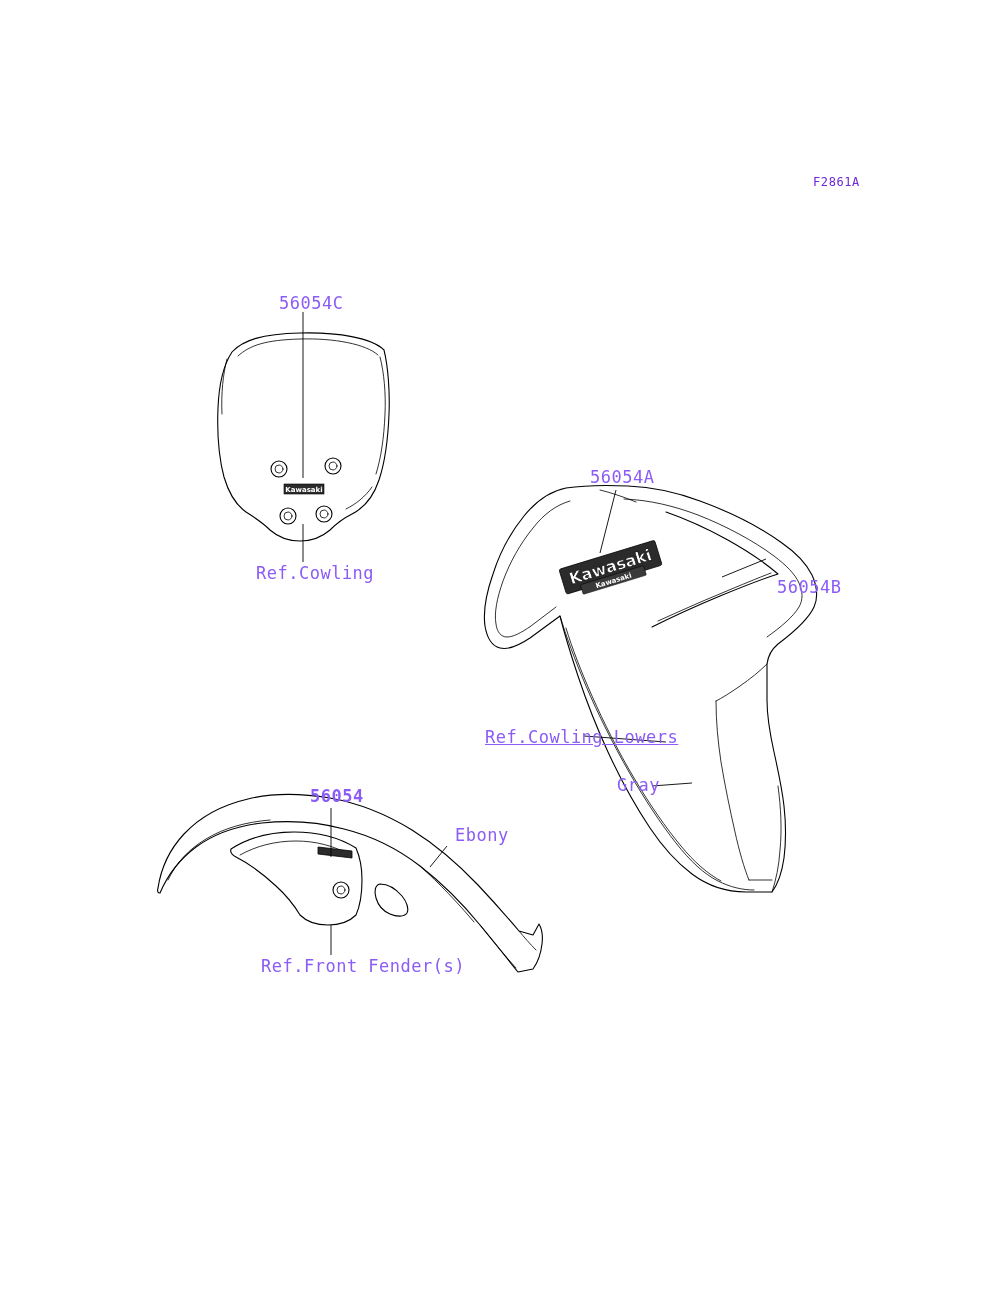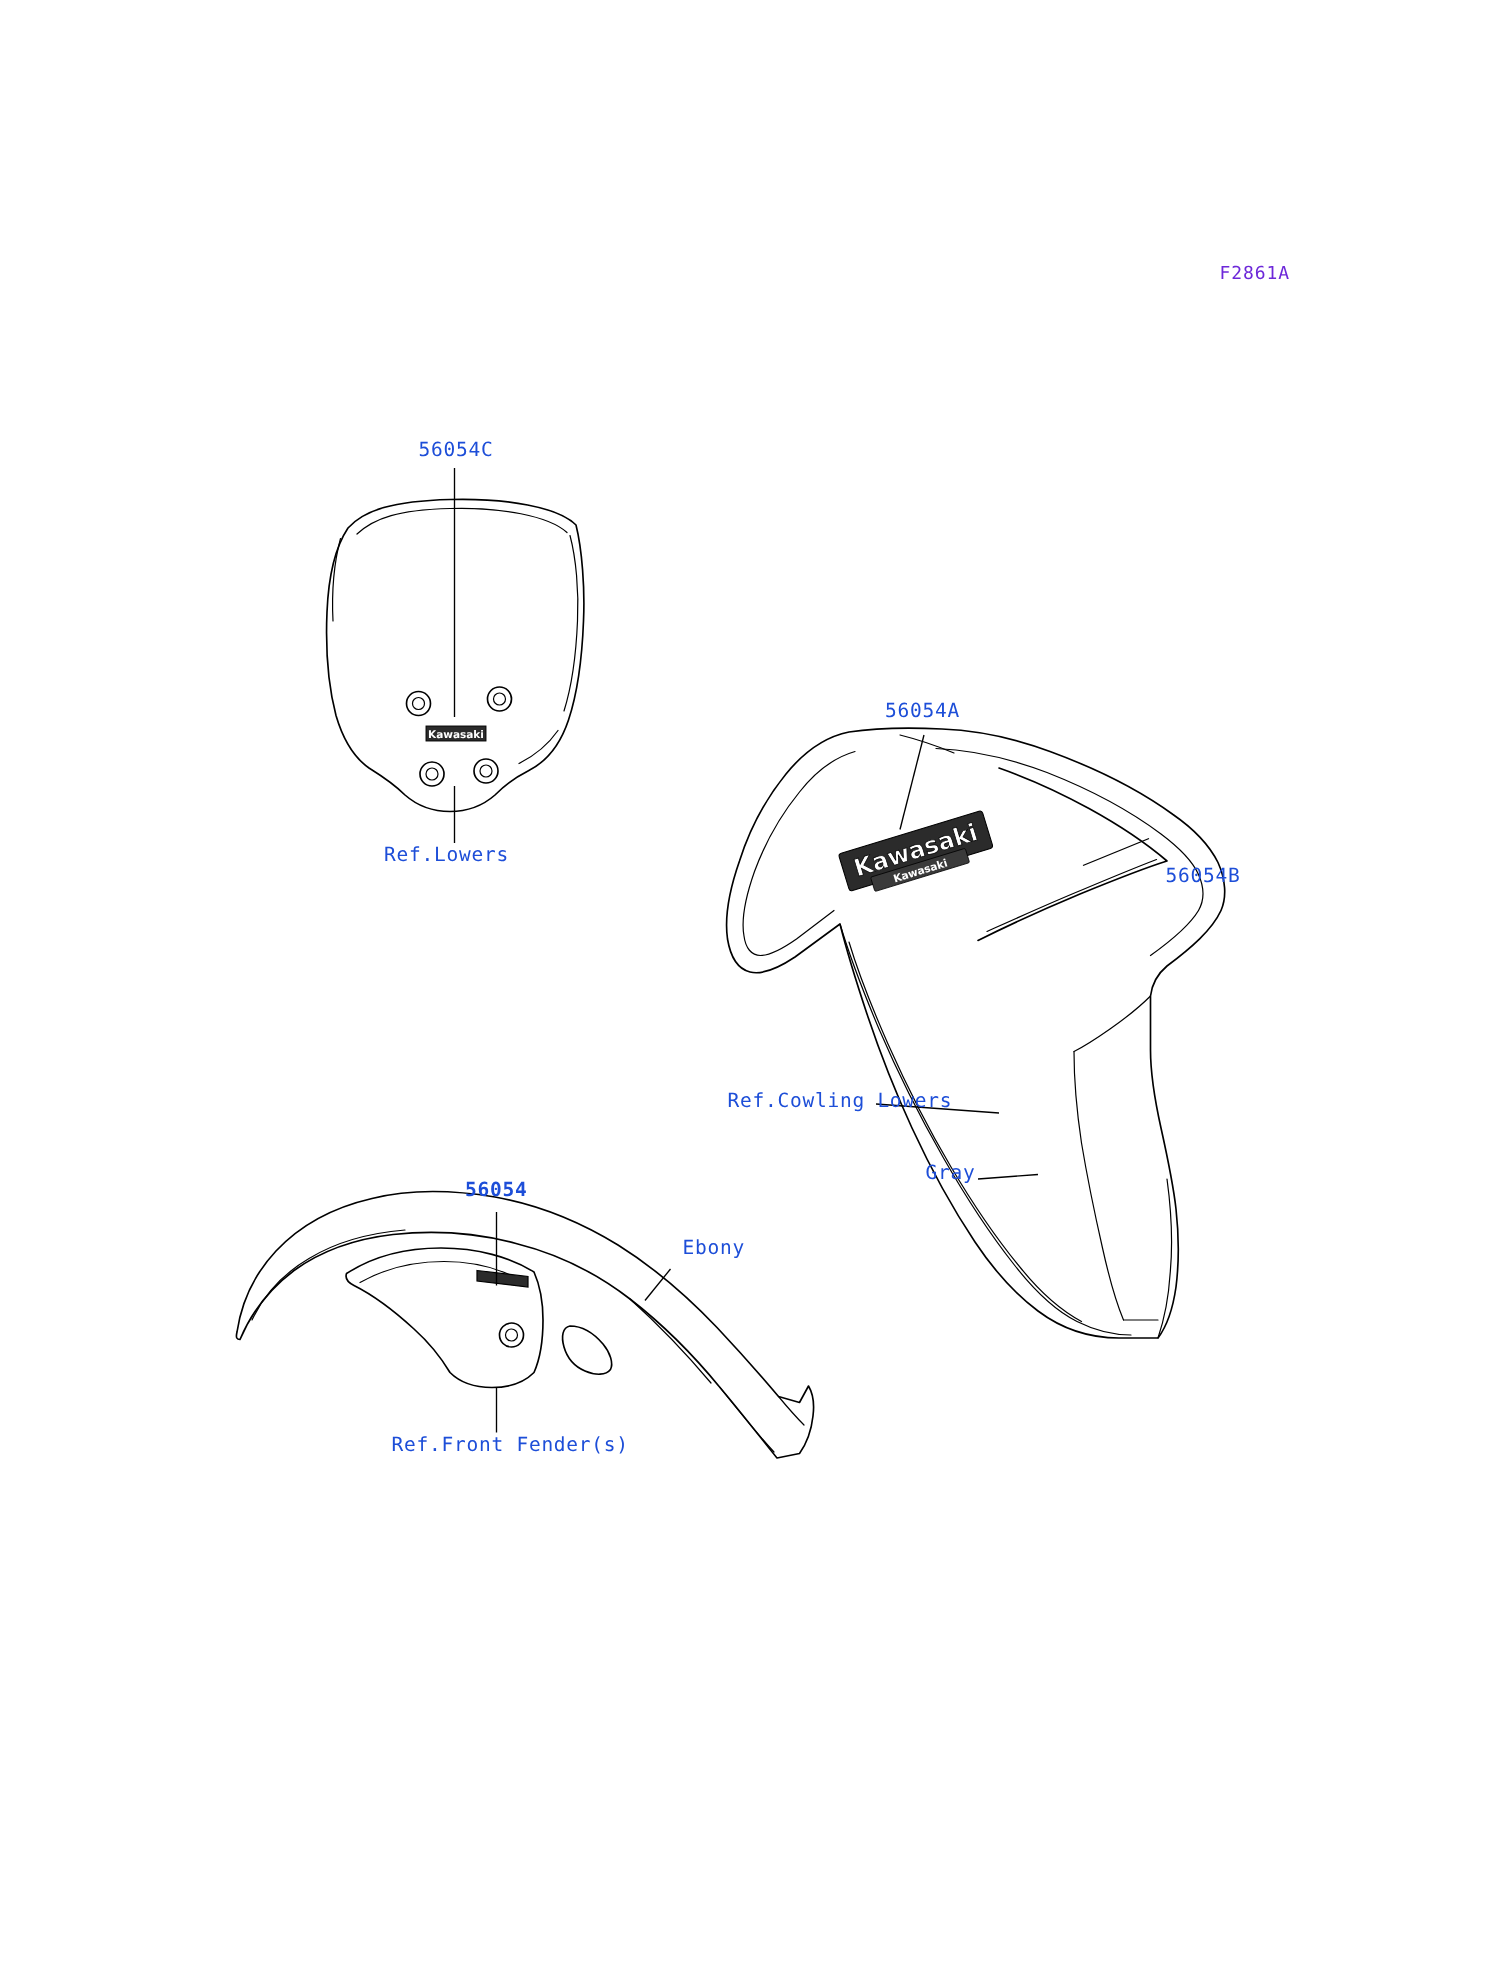--- a/index.html
+++ b/index.html
@@ -15,23 +15,23 @@
     color: #000000;
     overflow: hidden;
   }
   #diagram-root {
     position: absolute;
     inset: 0;
   }
   .label {
     position: absolute;
     font-family: "DejaVu Sans Mono", monospace;
-    font-size: 13px;
+    font-size: 17px;
     letter-spacing: 0.5px;
-    color: #1d4ed8;
+    color: #8b5cf6;
     white-space: nowrap;
   }
   .corner-code {
     position: absolute;
     font-family: "DejaVu Sans Mono", monospace;
     font-size: 12px;
     letter-spacing: 0.6px;
     color: #6d28d9;
     white-space: nowrap;
   }
@@ -266,27 +266,27 @@
       <path class="leader" d="M331,925 L331,955"></path>
       <path class="leader" d="M447,846 L430,867"></path>
     </g>
 
   </svg>
 
   <div class="corner-code" style="left:813px; top:175px;">F2861A</div>
 
   <div class="label" style="left:279px; top:293px;">56054C</div>
 
-  <div class="label" style="left:256px; top:563px;">Ref.Lowers</div>
+  <div class="label" style="left:256px; top:563px;">Ref.Cowling</div>
 
   <div class="label" style="left:590px; top:467px;">56054A</div>
 
   <div class="label" style="left:777px; top:577px;">56054B</div>
 
-  <div class="label" style="left:485px; top:727px;">Ref.Cowling Lowers</div>
+  <div class="label" style="left:485px; top:727px;text-decoration:underline;">Ref.Cowling Lowers</div>
 
   <div class="label" style="left:617px; top:775px;">Gray</div>
 
   <div class="label" style="left:310px; top:786px;font-weight:bold;">56054</div>
 
   <div class="label" style="left:261px; top:956px;">Ref.Front Fender(s)</div>
 
   <div class="label" style="left:455px; top:825px;">Ebony</div>
 
 </div>

